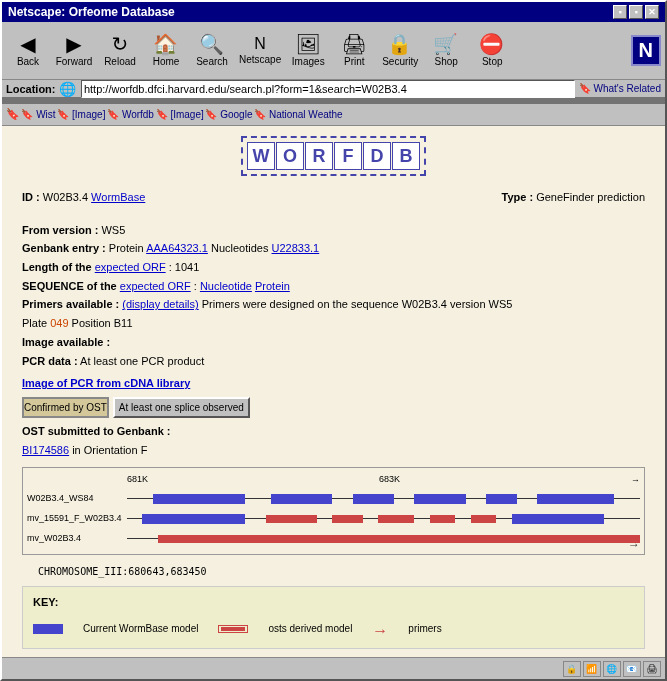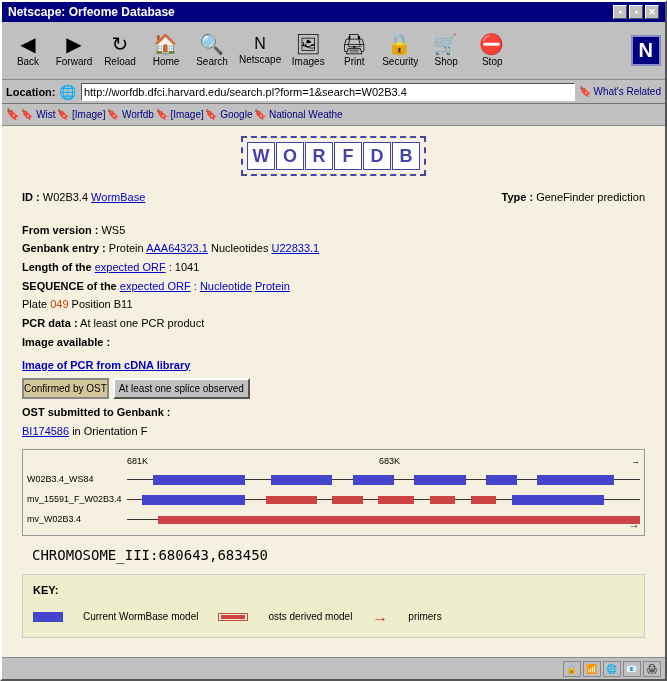--- a/index.html
+++ b/index.html
@@ -10,21 +10,21 @@
     .title-bar { background: #000080; color: white; padding: 3px 6px; font-size: 12px; font-weight: bold; display: flex; justify-content: space-between; align-items: center; height: 20px; }
     .title-bar-buttons { display: flex; gap: 2px; }
     .title-btn { width: 14px; height: 14px; background: #c0c0c0; border: 1px solid #fff; border-right-color: #555; border-bottom-color: #555; font-size: 9px; display: flex; align-items: center; justify-content: center; cursor: pointer; }
 
     
     .toolbar { background: #c0c0c0; padding: 2px 4px; display: flex; align-items: center; gap: 2px; border-bottom: 1px solid #888; height: 58px; }
     .toolbar-btn { display: flex; flex-direction: column; align-items: center; justify-content: center; min-width: 44px; height: 52px; background: #c0c0c0; border: 1px solid transparent; cursor: pointer; font-size: 10px; gap: 2px; padding: 2px; }
     .toolbar-icon { font-size: 20px; line-height: 1; }
 
     
-    .location-bar { display: flex; align-items: center; padding: 2px 4px; background: #c0c0c0; border-bottom: 1px solid #737373; height: 24px; gap: 4px; }
+    .location-bar { display: flex; align-items: center; padding: 2px 4px; background: #c0c0c0; border-bottom: 7px solid #737373; height: 24px; gap: 4px; }
     .location-label { font-size: 11px; font-weight: bold; white-space: nowrap; }
     .location-icon { font-size: 14px; }
     .location-input { flex: 1; height: 18px; border: 1px solid #555; border-right-color: #fff; border-bottom-color: #fff; font-size: 11px; padding: 0 2px; background: white; }
     .whats-related { font-size: 10px; white-space: nowrap; cursor: pointer; color: #000080; display: flex; align-items: center; gap: 2px; }
 
     
     .bookmarks-bar { display: flex; align-items: center; padding: 1px 4px; background: #c0c0c0; border-bottom: 1px solid #888; height: 22px; gap: 2px; }
     .bookmark-item { display: flex; align-items: center; gap: 2px; font-size: 10px; cursor: pointer; color: #000080; text-decoration: none; white-space: nowrap; }
     .bookmark-icon { font-size: 11px; }
 
@@ -217,34 +217,39 @@
 
         <div>
           <span class="bold">SEQUENCE of the </span>
           <a class="blue-link">expected ORF</a>
           <span> : </span>
           <a class="blue-link">Nucleotide</a>
           <span> </span>
           <a class="blue-link">Protein</a>
         </div>
 
+        <div>
+          <span class="bold">Primers available :</span>
+          <a class="blue-link">(display details)</a>
+          <span> </span><span>Primers were designed on the sequence W02B3.4 version WS5</span>
+        </div>
 
         <div>
           <span>Plate </span>
           <span class="highlight">049</span>
           <span> </span><span>Position B11</span>
         </div>
 
         <div>
+          <span class="bold">Image available :</span>
+        </div>
+
+        <div>
           <span class="bold">PCR data :</span>
           <span> </span><span>At least one PCR product</span>
-        </div>
-
-        <div>
-          <span class="bold">Image available :</span>
         </div>
         <a class="image-link">Image of PCR from cDNA library</a>
 
 
         <div class="ost-buttons">
           <span class="ost-btn-active">Confirmed by OST</span>
           <button class="ost-btn">At least one splice observed</button>
         </div>
 
         <div>
@@ -294,21 +299,21 @@
             <span style="width:100px; font-size:9px;">mv_W02B3.4</span>
             <div style="flex:1; position:relative; height:14px;">
               <div style="position:absolute; top:6px; left:0; right:96%; height:1px; background:#333;"></div>
               <div style="position:absolute; top:6px; left:2%; right:0; height:1px; background:#333;"></div>
               <div style="position:absolute; right:0; top:3px; width:94%; height:8px; background:#cc4444;"></div>
               <span style="position:absolute; right:0; top:1px; font-size:12px; color:#333;">→</span>
             </div>
           </div>
         </div>
 
-        <div style="font-family: monospace; font-size:14px; margin: 4px 10px;">
+        <div style="font-family: monospace; font-size:10px; margin: 4px 16px;">
           <span>CHROMOSOME_III:680643,683450</span>
         </div>
 
         <div class="key-section">
           <div class="key-title">KEY:</div>
           <div class="key-items">
             <div class="key-item">
               <div class="key-bar-blue"></div>
               <span>Current WormBase model</span>
             </div>

